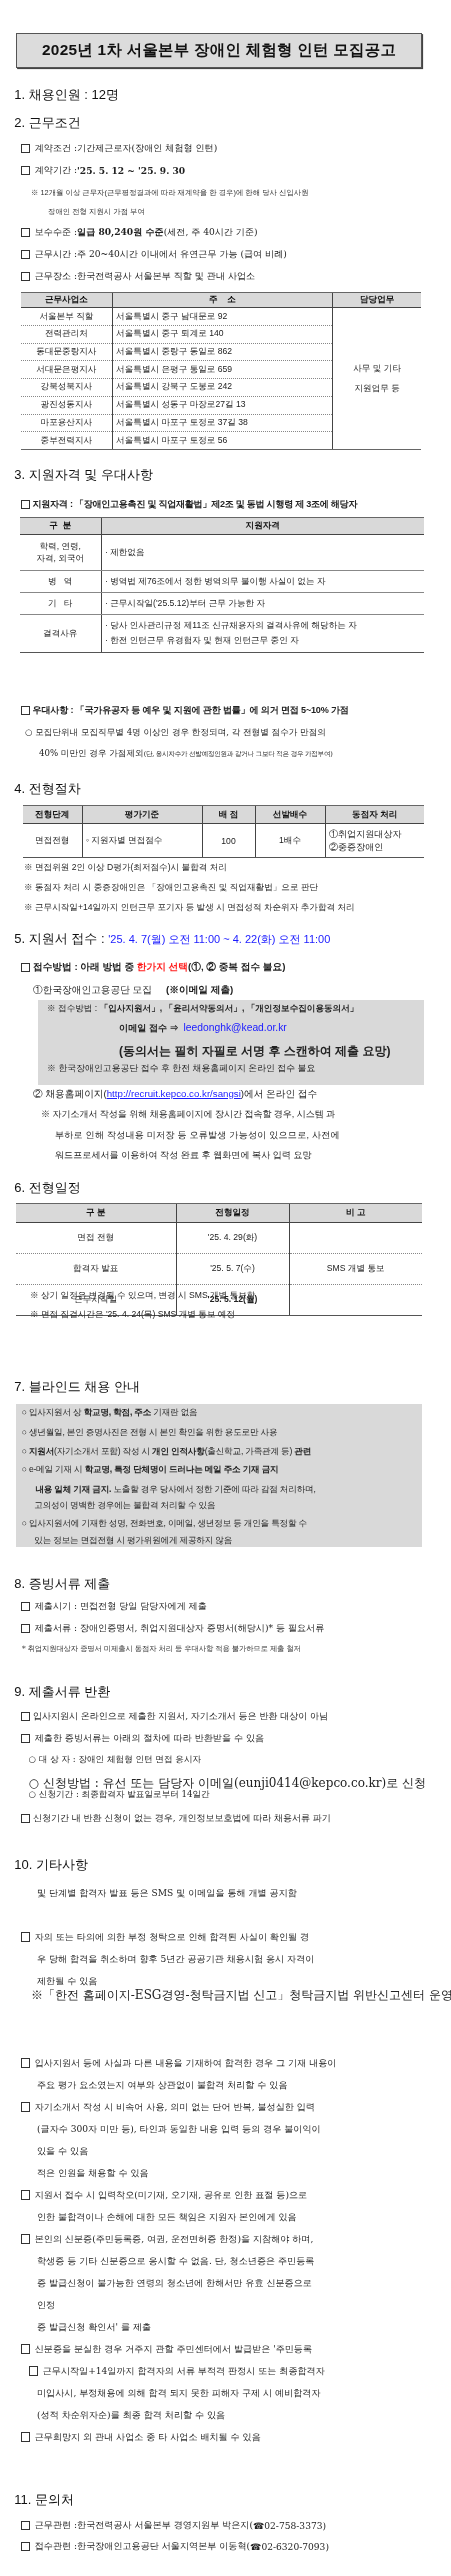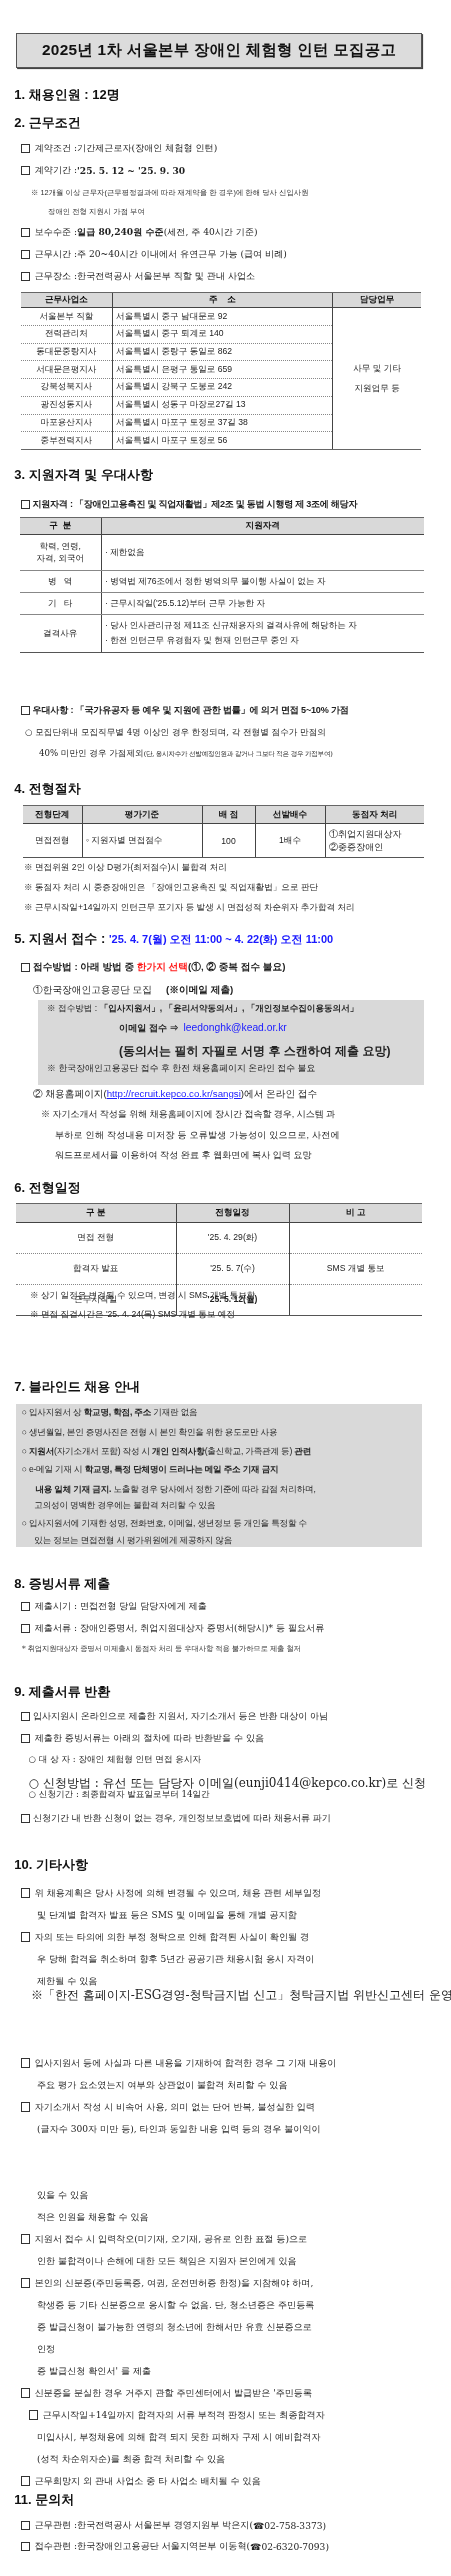--- a/index.html
+++ b/index.html
@@ -18,21 +18,21 @@
     background: #dcdcdc;
     border: 0.6px solid #555;
     box-shadow: 1.1px 1.1px 0 #444;
     display: flex; align-items: center; justify-content: center;
     font-family: "Liberation Sans", sans-serif;
     font-weight: bold; font-size: 15.4px; color: #111; letter-spacing: 0.3px;
   }
   .h1 {
     left: 14.3px;
     font-family: "Liberation Sans", sans-serif;
-    font-weight: bold; font-size: 13px; color: #111;
+    font-weight: normal; font-size: 13px; color: #111;
     white-space: nowrap;
   }
   .item {
     left: 21px;
     font-family: "DejaVu Serif", serif;
     font-size: 9.1px; color: #222; white-space: nowrap;
     display: flex; align-items: center;
   }
   .box {
     display: inline-block; width: 8.6px; height: 9.7px;
@@ -364,24 +364,20 @@
 <div class="abs item" style="top:1775px; left:28.6px; font-size:12px;">○  신청방법 : 유선 또는 담당자 이메일(eunji0414@kepco.co.kr)로 신청</div>
 <div class="abs item" style="top:1789px; left:28.6px; font-size:8.6px;">○  신청기간 : 최종합격자 발표일로부터 14일간</div>
 <div class="abs item" style="top:1812px; letter-spacing:-0.1px;">
   <span class="box" style="margin-right:3.4px"></span>
   <span>신청기간 내 반환 신청이 없는 경우, 개인정보보호법에 따라 채용서류 파기</span>
 </div>
 
 <div class="abs h1" style="top:1856px">10. 기타사항</div>
 
 <div class="abs" style="top:1882px; left:21px; font-family:'DejaVu Serif',serif; font-size:9.1px;">
-  <div style="display:flex; height:22px; align-items:center; white-space:nowrap;">
-      <span class="box"></span>
-      <span>위 채용계획은 당사 사정에 의해 변경될 수 있으며, 채용 관련 세부일정</span>
-    </div>
   <div style="height:22px; line-height:22px; padding-left:16px; white-space:nowrap;">및 단계별 합격자 발표 등은 SMS 및 이메일을 통해 개별 공지함</div>
 </div>
 <div class="abs" style="top:1926px; left:21px; font-family:'DejaVu Serif',serif; font-size:9.1px;">
   <div style="display:flex; height:22px; align-items:center; white-space:nowrap;">
       <span class="box"></span>
       <span>자의 또는 타의에 의한 부정 청탁으로 인해 합격된 사실이 확인될 경</span>
     </div>
   <div style="height:22px; line-height:22px; padding-left:16px; white-space:nowrap;">우 당해 합격을 취소하며 향후 5년간 공공기관 채용시험 응시 자격이</div>
   <div style="height:22px; line-height:22px; padding-left:16px; white-space:nowrap;">제한될 수 있음</div>
 </div>
@@ -394,21 +390,21 @@
         <span>입사지원서 등에 사실과 다른 내용을 기재하여 합격한 경우 그 기재 내용이</span>
       </div>
     <div style="padding-left:16px; white-space:nowrap;">주요 평가 요소였는지 여부와 상관없이 불합격 처리할 수 있음</div>
   </div>
   <div>
     <div style="display:flex; align-items:center; white-space:nowrap;">
         <span class="box"></span>
         <span>자기소개서 작성 시 비속어 사용, 의미 없는 단어 반복, 불성실한 입력</span>
       </div>
     <div style="padding-left:16px; white-space:nowrap;">(글자수 300자 미만 등), 타인과 동일한 내용 입력 등의 경우 불이익이</div>
-    <div style="padding-left:16px; white-space:nowrap;margin-top:44px;">있을 수 있음</div>
+    <div style="padding-left:16px; white-space:nowrap;">있을 수 있음</div>
   </div>
   <div>
     <div style="padding-left:16px; white-space:nowrap;">적은 인원을 채용할 수 있음</div>
   </div>
   <div>
     <div style="display:flex; align-items:center; white-space:nowrap;">
         <span class="box"></span>
         <span>지원서 접수 시 입력착오(미기재, 오기재, 공유로 인한 표절 등)으로</span>
       </div>
     <div style="padding-left:16px; white-space:nowrap;">인한 불합격이나 손해에 대한 모든 책임은 지원자 본인에게 있음</div>

